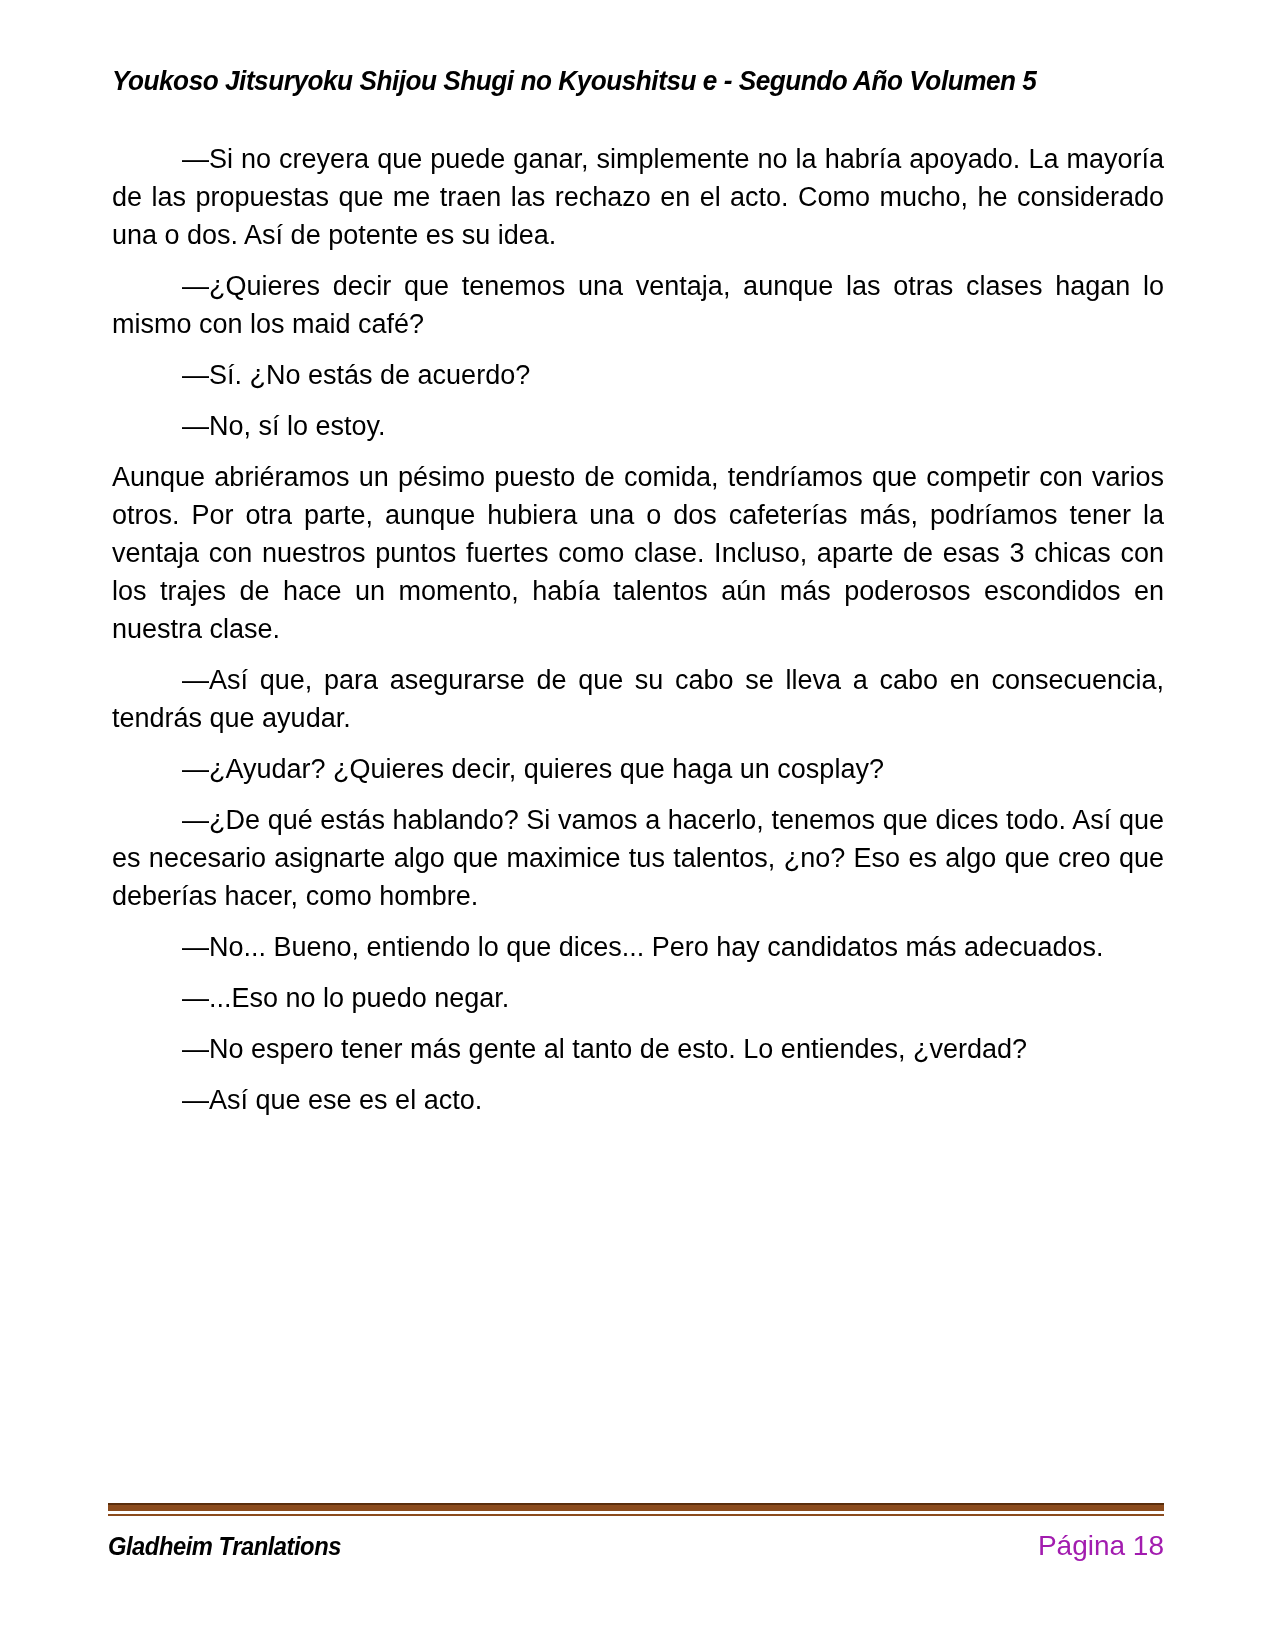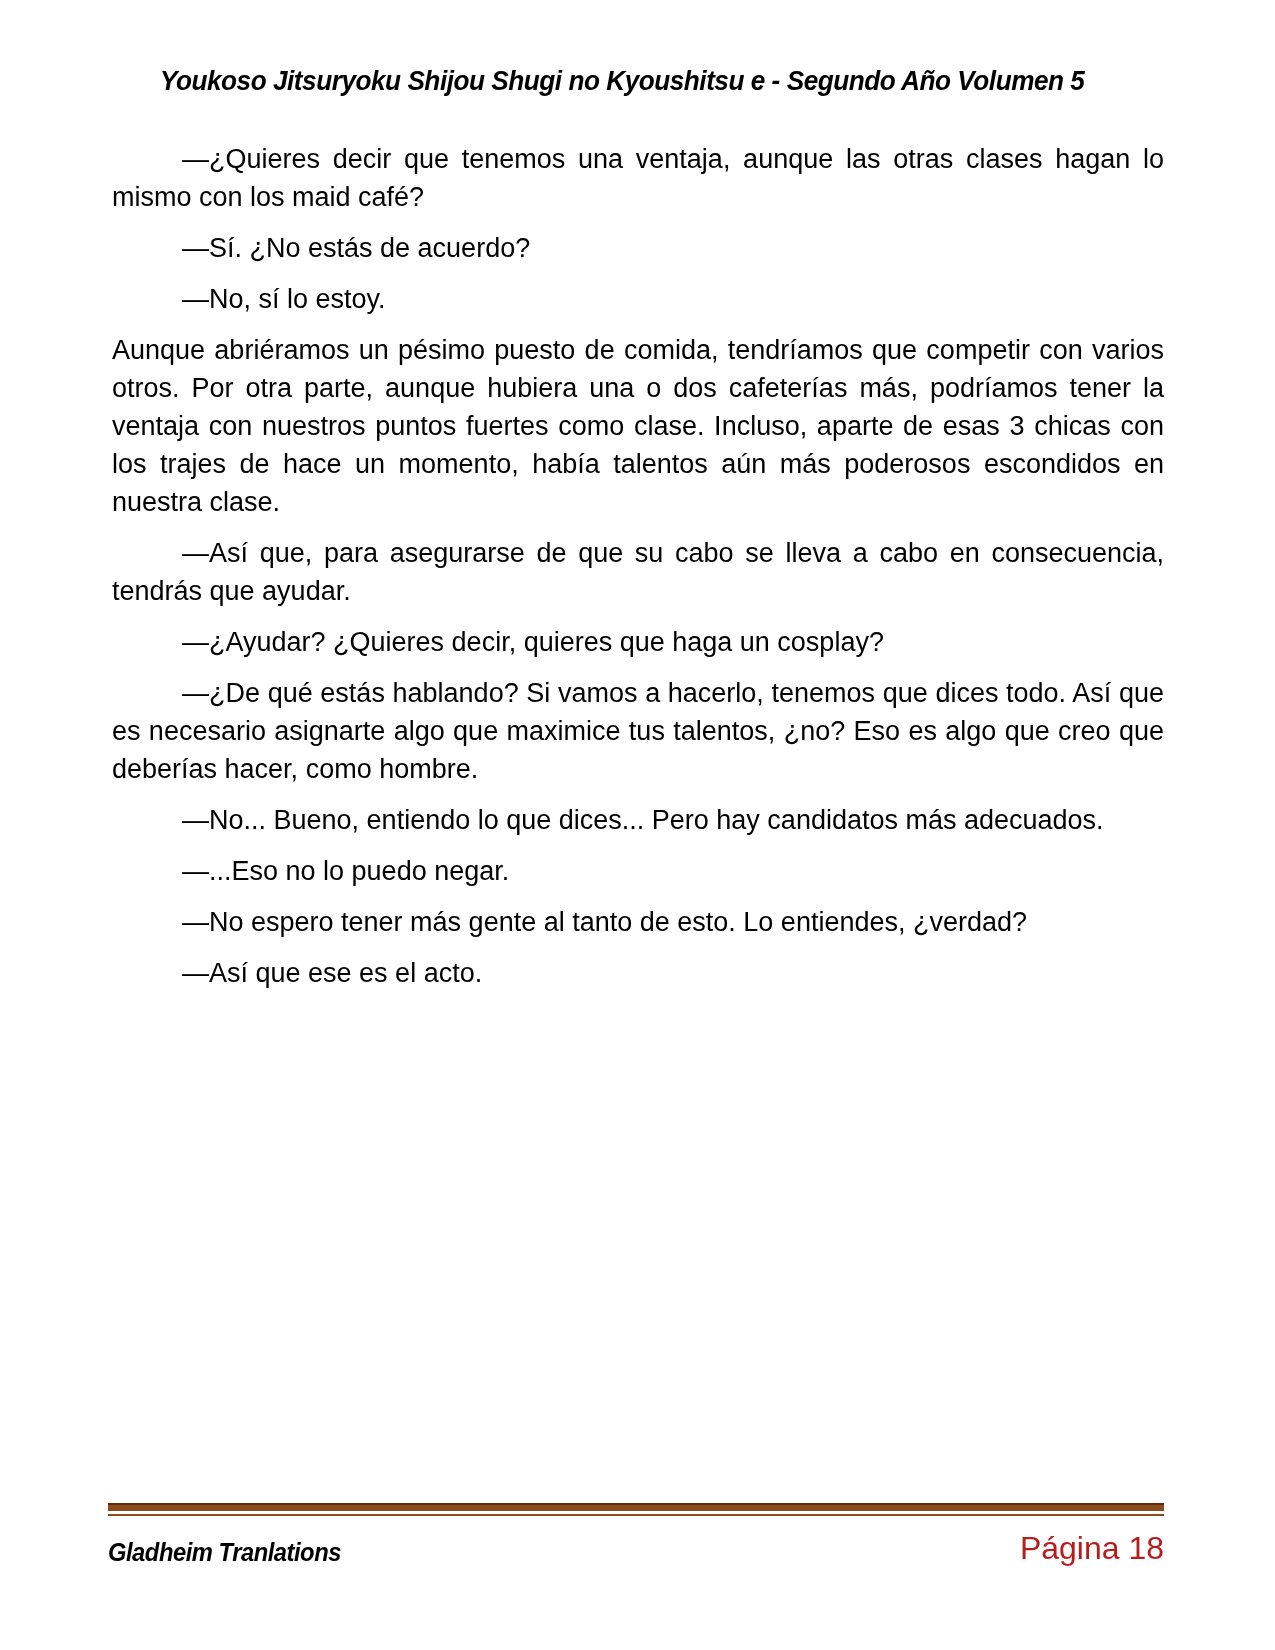--- a/index.html
+++ b/index.html
@@ -11,21 +11,20 @@
     background: #ffffff;
     font-family: "Liberation Sans", sans-serif;
     color: #000000;
     overflow: hidden;
   }
   .header {
     position: absolute;
     left: 112px;
     top: 66px;
     width: 1052px;
-    text-align: center;
   }
   .header-title {
     font-family: "Liberation Sans", sans-serif;
     font-weight: bold;
     font-style: italic;
     font-size: 27px;
     letter-spacing: -0.5px;
     color: #000000;
     white-space: nowrap;
     transform: scaleX(0.97);
@@ -61,49 +60,50 @@
         #8b4b1d 0px, #8b4b1d 6px,
         #ffffff 6px, #ffffff 9px,
         #8b4b1d 9px, #8b4b1d 11px,
         #ffffff 11px
       );
   }
   .footer-row {
     margin-top: 14px;
     display: flex;
     justify-content: space-between;
-    align-items: flex-end;
+    align-items: center;
   }
   .footer-translator {
     font-family: "Liberation Sans", sans-serif;
     font-weight: bold;
     font-style: italic;
     font-size: 25px;
     letter-spacing: -0.5px;
     transform: scaleX(0.95);
     transform-origin: left center;
   }
   .footer-page {
     font-family: "Liberation Sans", sans-serif;
-    font-size: 32px;
+    font-size: 28px;
     font-weight: 400;
-    color: #b91c1c;
+    color: #a21caf;
   }
 </style>
 </head>
 <body>
 
 <div class="page">
 
   <div class="header">
     <div class="header-title">Youkoso Jitsuryoku Shijou Shugi no Kyoushitsu e - Segundo Año Volumen 5</div>
   </div>
 
   <div class="body-text">
 
+  <p class="para indent">—Si no creyera que puede ganar, simplemente no la habría apoyado. La mayoría de las propuestas que me traen las rechazo en el acto. Como mucho, he considerado una o dos. Así de potente es su idea.</p>
       <p class="para indent">—¿Quieres decir que tenemos una ventaja, aunque las otras clases hagan lo mismo con los maid café?</p>
       <p class="para indent">—Sí. ¿No estás de acuerdo?</p>
       <p class="para indent">—No, sí lo estoy.</p>
       <p class="para">Aunque abriéramos un pésimo puesto de comida, tendríamos que competir con varios otros. Por otra parte, aunque hubiera una o dos cafeterías más, podríamos tener la ventaja con nuestros puntos fuertes como clase. Incluso, aparte de esas 3 chicas con los trajes de hace un momento, había talentos aún más poderosos escondidos en nuestra clase.</p>
       <p class="para indent">—Así que, para asegurarse de que su cabo se lleva a cabo en consecuencia, tendrás que ayudar.</p>
       <p class="para indent">—¿Ayudar? ¿Quieres decir, quieres que haga un cosplay?</p>
       <p class="para indent">—¿De qué estás hablando? Si vamos a hacerlo, tenemos que dices todo. Así que es necesario asignarte algo que maximice tus talentos, ¿no? Eso es algo que creo que deberías hacer, como hombre.</p>
       <p class="para indent">—No... Bueno, entiendo lo que dices... Pero hay candidatos más adecuados.</p>
       <p class="para indent">—...Eso no lo puedo negar.</p>
       <p class="para indent">—No espero tener más gente al tanto de esto. Lo entiendes, ¿verdad?</p>

